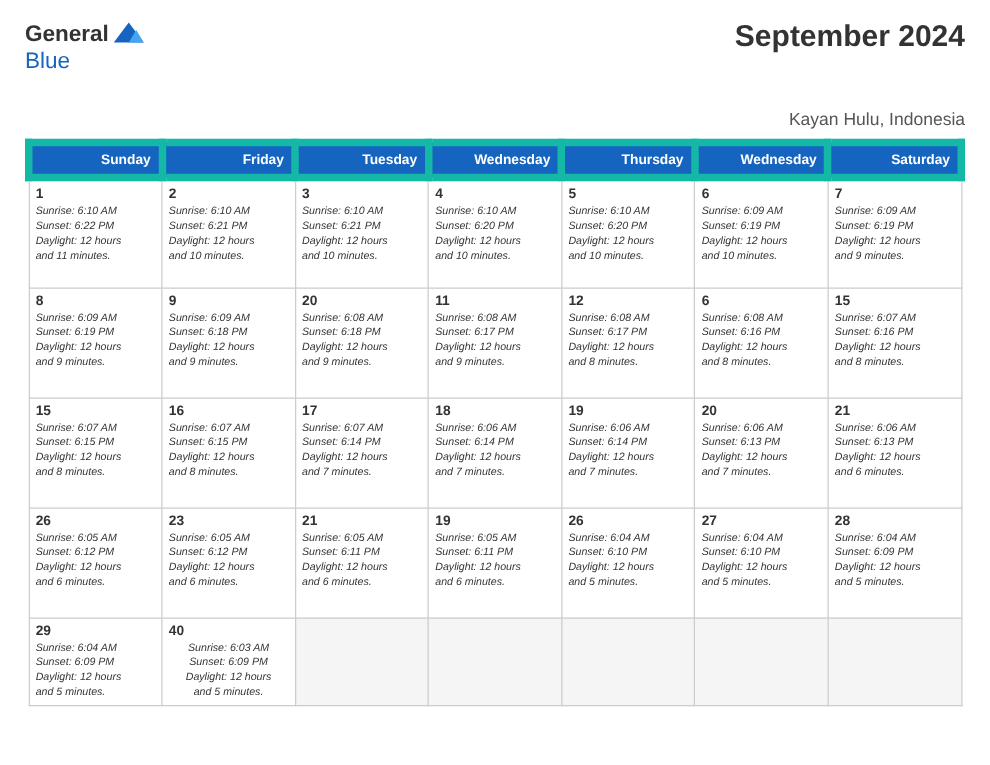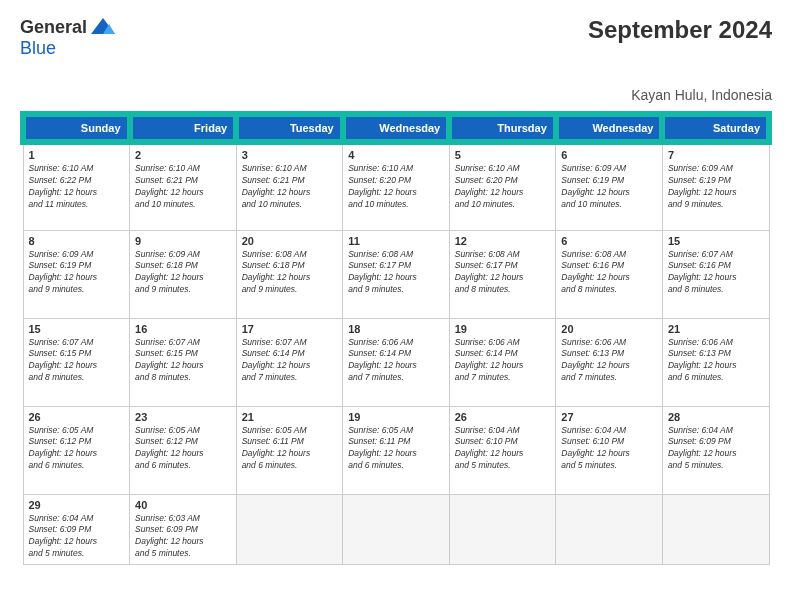--- a/index.html
+++ b/index.html
@@ -337,21 +337,21 @@
         <tr class="last-row">
           <td>
             <div class="day-num">29</div>
             <div class="day-info" style="white-space: pre-line;">Sunrise: 6:04 AM
 Sunset: 6:09 PM
 Daylight: 12 hours
 and 5 minutes.</div>
           </td>
           <td>
             <div class="day-num">40</div>
-            <div class="day-info" style="white-space: pre-line;">Sunrise: 6:03 AM
+            <div class="day-info" style="white-space: pre-line; text-align: center;">Sunrise: 6:03 AM
 Sunset: 6:09 PM
 Daylight: 12 hours
 and 5 minutes.</div>
           </td>
           <td class="empty"></td>
           <td class="empty"></td>
           <td class="empty"></td>
           <td class="empty"></td>
           <td class="empty"></td>
         </tr>

